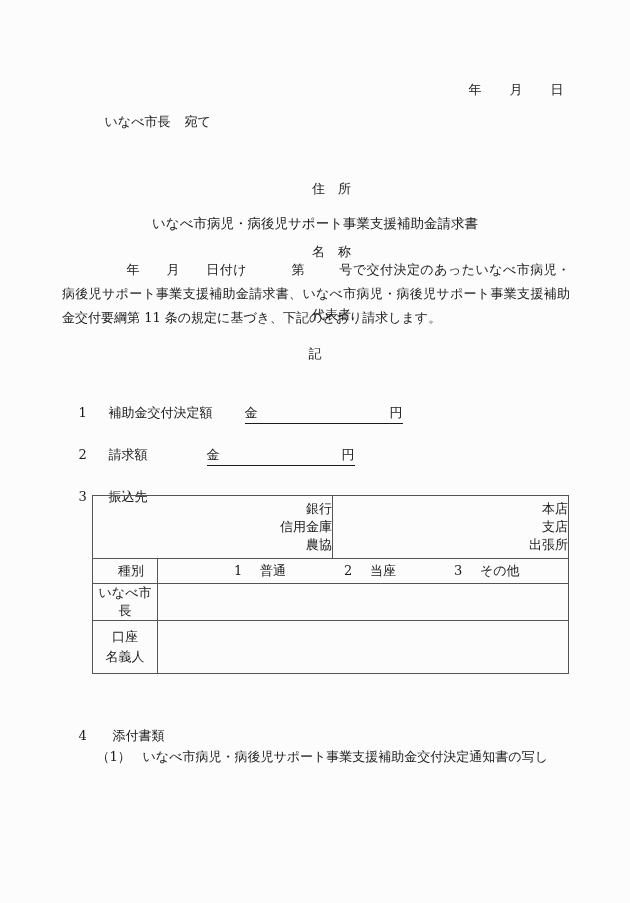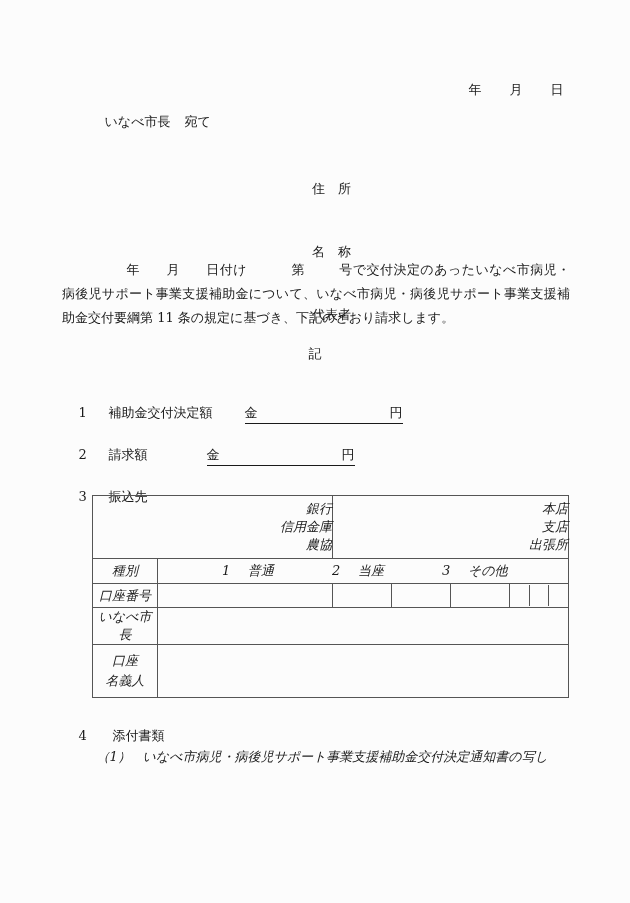--- a/index.html
+++ b/index.html
@@ -110,58 +110,57 @@
 
   
   .bank-table {
     position: absolute;
     left: 92px;
     top: 495px;
     width: 476px;
     border-collapse: collapse;
     table-layout: fixed;
     font-size: 13px;
-    font-style: italic;
   }
   .bank-table td {
     border: 1px solid #555;
     padding: 0;
     vertical-align: middle;
   }
   .bank-table .hdr-cell {
     text-align: center;
     width: 65px;
   }
   .cell-bank, .cell-branch {
     height: 62px;
     text-align: right;
     padding: 3px 7px 3px 0;
     line-height: 18px;
   }
   .cell-bank div, .cell-branch div { white-space: pre; }
-  .row-type td { height: 24px; }
+  .row-type td { height: 24px; padding-left: 12px; }
   .type-options {
     display: flex;
     align-items: center;
     padding-left: 64px;
     height: 24px;
   }
   .type-options .opt { white-space: pre; }
   .type-options .opt .n { display: inline-block; width: 26px; }
   .opt-gap { display: inline-block; width: 58px; }
   .digit-cell { height: 23px; }
   .row-kana td { height: 27px; }
   .row-holder td { height: 52px; }
   .holder-label { line-height: 20px; text-align: center; }
   .holder-label div { white-space: pre; }
 
   
   .sec4 { left: 62px; top: 712px; font-size: 13px; }
   .sec4 .num { display: inline-block; width: 34px; }
-  .att1 { left: 80px; top: 733px; font-size: 13px; font-style: italic; }
+  .att1 { left: 80px; top: 733px; font-size: 13px; }
   .att2 { left: 80px; top: 754px; font-size: 13px; }
   .att-row .no { display: inline-block; width: 46px; }
 </style>
 </head>
 <body>
 
 <div class="page">
 
 
   <div class="abs date-line">
@@ -171,23 +170,24 @@
   <div class="abs addressee">
     <span>いなべ市長</span><span class="gap"></span><span>宛て</span>
   </div>
 
   <div class="abs applicant">
     <div>住　所</div>
     <div>名　称</div>
     <div>代表者</div>
   </div>
 
+  <div class="abs doc-title">いなべ市病児・病後児サポート事業支援補助金請求書</div>
 
   <div class="body-par" style="position:absolute;">
-    <span class="indent"></span><span>年</span><span class="g-sm"></span><span>月</span><span class="g-sm"></span><span>日付け</span><span class="g-md"></span><span>第</span><span class="g-lg"></span><span>号で交付決定のあったいなべ市病児・</span><span>病後児サポート事業支援補助金について、いなべ市病児・病後児サポート事業支</span><span>援補助金交付要綱第 11 条の規定に基づき、下記のとおり請求します。</span>
+    <span class="indent"></span><span>年</span><span class="g-sm"></span><span>月</span><span class="g-sm"></span><span>日付け</span><span class="g-md"></span><span>第</span><span class="g-lg"></span><span>号で交付決定のあったいなべ市病児・</span><span>病後児サポート事業支援補助金請求書、いなべ市病児・病後児サポート事業支</span><span>援補助金交付要綱第 11 条の規定に基づき、下記のとおり請求します。</span>
   </div>
 
   <div class="abs ki">記</div>
 
   <div class="abs item-row item1">
     <span class="num">1</span><span class="lbl">補助金交付決定額</span><span class="money m1"><span>金</span><span class="fill"></span><span>円</span></span>
   </div>
 
   <div class="abs item-row item2">
     <span class="num">2</span><span class="lbl">請求額</span><span class="money m2"><span>金</span><span class="fill"></span><span>円</span></span>
@@ -224,38 +224,20 @@
       <td colspan="5">
         <div class="type-options">
           <span class="opt"><span class="n">1</span><span>普通</span></span>
           <span class="opt-gap"></span>
           <span class="opt"><span class="n">2</span><span>当座</span></span>
           <span class="opt-gap"></span>
           <span class="opt"><span class="n">3</span><span>その他</span></span>
         </div>
       </td>
     </tr>
-    <tr>
-      <td class="hdr-cell">口座番号</td>
-      <td class="digit-cell" style="width:60px"></td>
-      <td class="digit-cell"></td>
-      <td class="digit-cell"></td>
-      <td class="digit-cell"></td>
-      <td class="digit-cell" style="padding:0">
-        <table style="width:100%;border-collapse:collapse;table-layout:fixed">
-          <tbody>
-                <tr>
-            <td style="border:0;border-right:1px solid #555;height:21px"></td>
-            <td style="border:0;border-right:1px solid #555;height:21px"></td>
-            <td style="border:0;height:21px"></td>
-          </tr>
-        </tbody>
-            </table>
-      </td>
-    </tr>
     <tr class="row-kana">
       <td class="hdr-cell">いなべ市長</td>
       <td colspan="5"></td>
     </tr>
     <tr class="row-holder">
       <td class="hdr-cell holder-label">
         <div>口座</div>
         <div>名義人</div>
       </td>
       <td colspan="5"></td>

